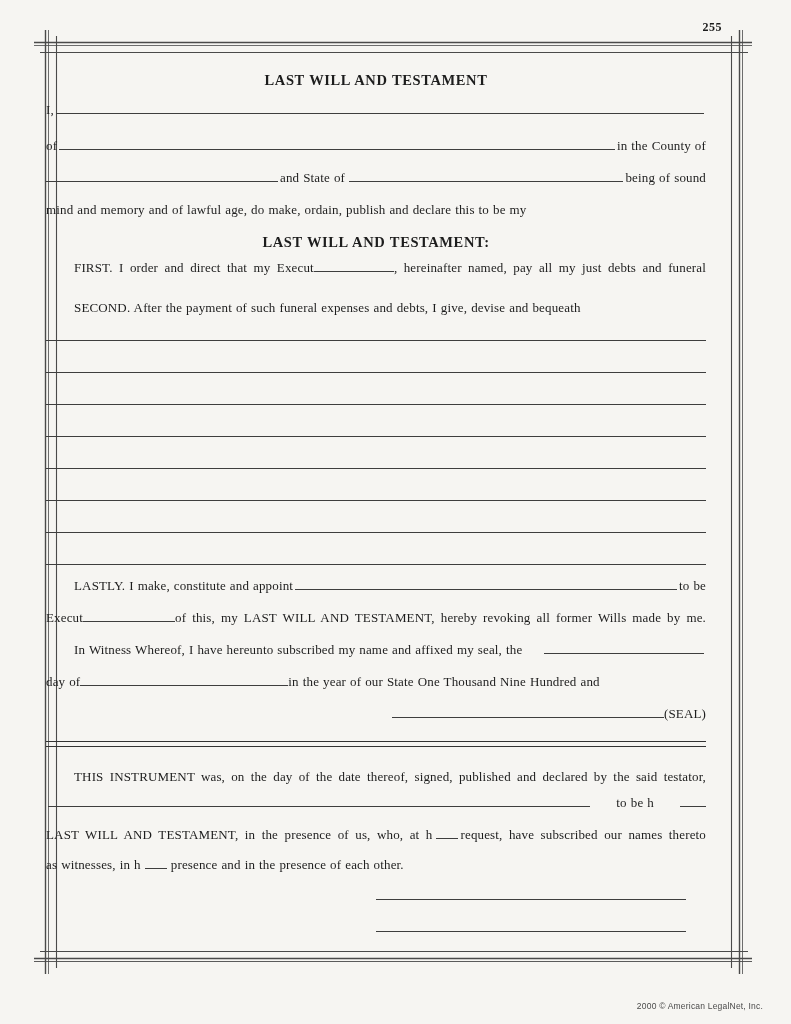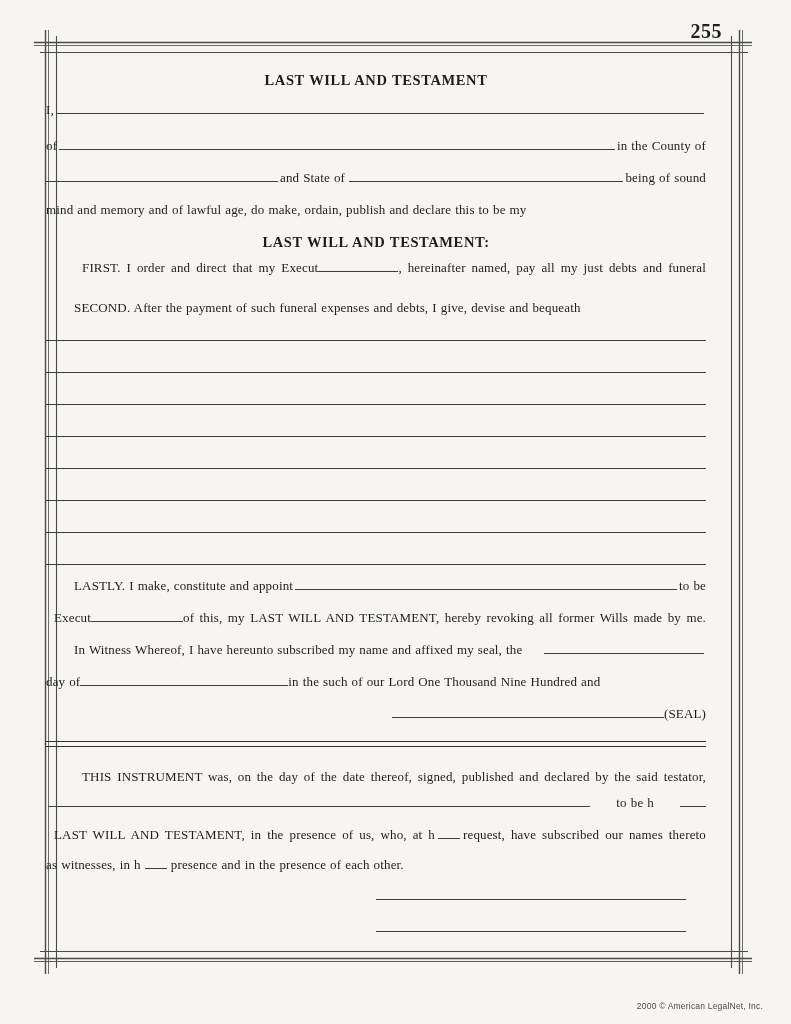--- a/index.html
+++ b/index.html
@@ -5,30 +5,30 @@
   html,body{margin:0;padding:0;}
   body{
     width:791px;height:1024px;position:relative;overflow:hidden;
     background:#f6f5f2;
     font-family:"Liberation Serif", serif;
     color:#1d1d1d;
     -webkit-font-smoothing:antialiased;
   }
   .page-number{
     position:absolute;top:20px;right:69px;
-    font-size:20px;font-weight:bold;letter-spacing:.5px;
+    font-size:12px;font-weight:bold;letter-spacing:.5px;
   }
   .frame{position:absolute;left:0;top:0;}
   .content{
     position:absolute;left:46px;top:52px;width:660px;
     font-size:13px;letter-spacing:.15px;word-spacing:.6px;
   }
   .center{text-align:center;font-weight:bold;font-size:14.5px;letter-spacing:.6px;line-height:20px;}
   .line{line-height:20px;}
-  .jline{line-height:20px;text-align:justify;text-align-last:justify;margin-left:8px;}
+  .jline{line-height:20px;text-align:justify;text-align-last:justify;}
   .row{display:flex;align-items:baseline;line-height:20px;}
   .fill{flex:1;border-bottom:1.3px solid #3e3e3e;min-width:18px;margin:0 2px;}
   .blank{display:inline-block;border-bottom:1.3px solid #3e3e3e;}
   .ind{text-indent:28px;}
   .pad{padding-left:28px;}
   .nowrap{white-space:nowrap;}
   
   .m-title{margin-top:18px;}
   .m-i{margin-top:10px;}
   .m-of{margin-top:16px;}
@@ -140,21 +140,21 @@
   <div class="jline m-exec"><span>Execut</span><span class="blank" style="width:92px"></span><span>of this, my LAST WILL AND TESTAMENT, hereby revoking all former Wills made by me.</span></div>
 
   <div class="row m-witness">
     <span class="pad">In Witness Whereof, I have hereunto subscribed my name and affixed my seal, the</span>
     <span class="fill"></span>
   </div>
 
   <div class="row m-dayof">
     <span class="nowrap">day of</span>
     <span class="blank" style="width:208px"></span>
-    <span class="nowrap">in the such of our Lord One Thousand Nine Hundred and</span>
+    <span class="nowrap">in the year of our State One Thousand Nine Hundred and</span>
   </div>
 
   <div class="seal-row m-seal">
     <span class="seal-blank"></span>
     <span class="nowrap">(SEAL)</span>
   </div>
 
   <div class="separator"></div>
 
   <div class="jline ind m-instr">THIS INSTRUMENT was, on the day of the date thereof, signed, published and declared by the said testator,</div>

